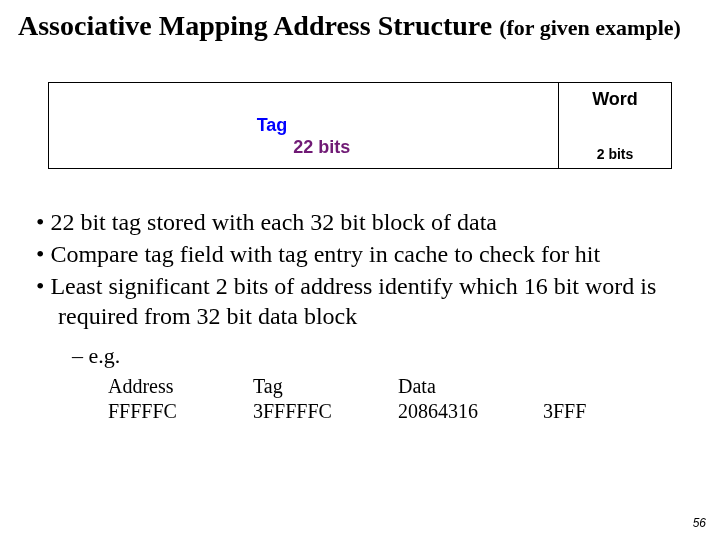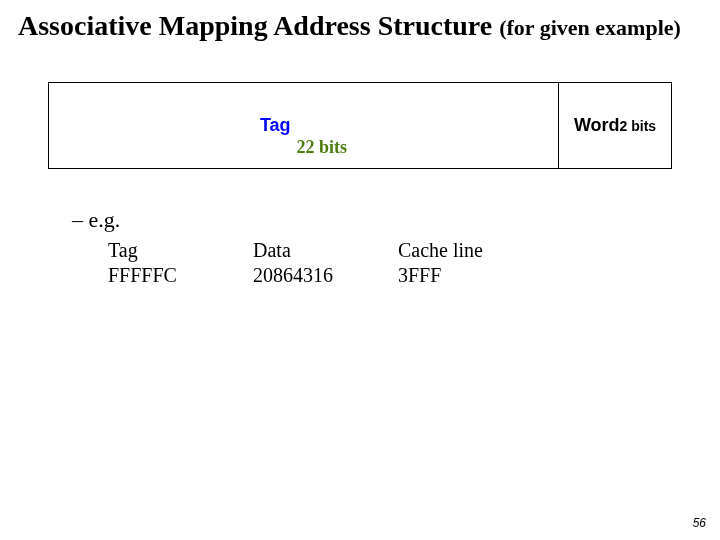--- a/index.html
+++ b/index.html
@@ -2,29 +2,29 @@
 <html><head>
 <meta charset="utf-8">
 <style>
   * { margin: 0; padding: 0; box-sizing: border-box; }
   html, body { width: 720px; height: 540px; background: #fff; font-family: "Times New Roman", Times, serif; color: #000; }
   .slide { position: relative; width: 720px; height: 540px; padding: 10px 18px 12px 18px; }
   .title { font-size: 28px; font-weight: bold; margin-bottom: 40px; }
   .title .sub { font-size: 22px; font-weight: bold; }
   .addr-struct { display: flex; margin: 0 30px 38px 30px; border: 1.5px solid #000; }
   .addr-tag { flex: 0 0 82%; border-right: 1.5px solid #000; display: flex; align-items: center; justify-content: center; padding: 10px 0; }
-  .addr-word { flex: 1; display: flex; flex-direction: row; align-items: center; justify-content: center; padding: 6px 0; }
+  .addr-word { flex: 1; display: flex; flex-direction: column; align-items: center; justify-content: space-between; padding: 6px 0; }
   .tag-label { color: #0000ff; font-family: Arial, Helvetica, sans-serif; font-weight: bold; font-size: 18px; margin-right: 6px; }
-  .tag-bits { font-family: Liberation Serif, serif; font-weight: bold; font-size: 18px; color: #4d7c0f; margin-top: 44px; }
+  .tag-bits { font-family: Liberation Sans, sans-serif; font-weight: bold; font-size: 18px; color: #701a75; margin-top: 44px; }
   .word-label { font-family: Arial, Helvetica, sans-serif; font-weight: bold; font-size: 18px; }
   .word-bits { font-family: Arial, Helvetica, sans-serif; font-weight: bold; font-size: 14px; }
   ul.bullets { list-style: none; margin: 0 18px 12px 18px; }
   ul.bullets > li { font-size: 24px; line-height: 1.25; margin-bottom: 2px; padding-left: 22px; text-indent: -22px; }
   ul.bullets > li::before { content: "• "; }
-  .subbullets { list-style: none; margin: 20px 0 0 54px; }
+  .subbullets { list-style: none; margin: 12px 0 0 54px; }
   .subbullets > li { font-size: 22px; padding-left: 20px; text-indent: -20px; margin-bottom: 6px; }
   .subbullets > li::before { content: "– "; }
   .example-table { margin: 0 0 0 90px; font-size: 20px; }
   .example-table .row { display: flex; margin-bottom: 2px; }
   .example-table .col { width: 145px; }
   .page-num { position: absolute; right: 14px; bottom: 10px; font-family: Arial, Helvetica, sans-serif; font-size: 12px; font-style: italic; }
 </style>
 </head>
 <body>
 
@@ -38,33 +38,39 @@
     <div class="addr-tag">
       <span class="tag-label">Tag</span>
       <span class="tag-bits">22 bits</span>
     </div>
     <div class="addr-word">
       <span class="word-label">Word</span>
       <span class="word-bits">2 bits</span>
     </div>
   </div>
 
+  <ul class="bullets">
+    <li>22 bit tag stored with each 32 bit block of data</li>
+    <li>Compare tag field with tag entry in cache to check for hit</li>
+    <li>Least significant 2 bits of address identify which 16 bit word is required from 32 bit data block</li>
+  </ul>
 
   <ul class="subbullets">
     <li>e.g.</li>
   </ul>
 
   <div class="example-table">
     <div class="row">
+      <div class="col">Address</div>
       <div class="col">Tag</div>
       <div class="col">Data</div>
-      <div class="col">Cache line</div>
     </div>
     <div class="row">
       <div class="col">FFFFFC</div>
+      <div class="col">3FFFFFC</div>
       <div class="col">20864316</div>
       <div class="col">3FFF</div>
     </div>
   </div>
 
   <div class="page-num">56</div>
 
 </div>
 
 </body></html>

